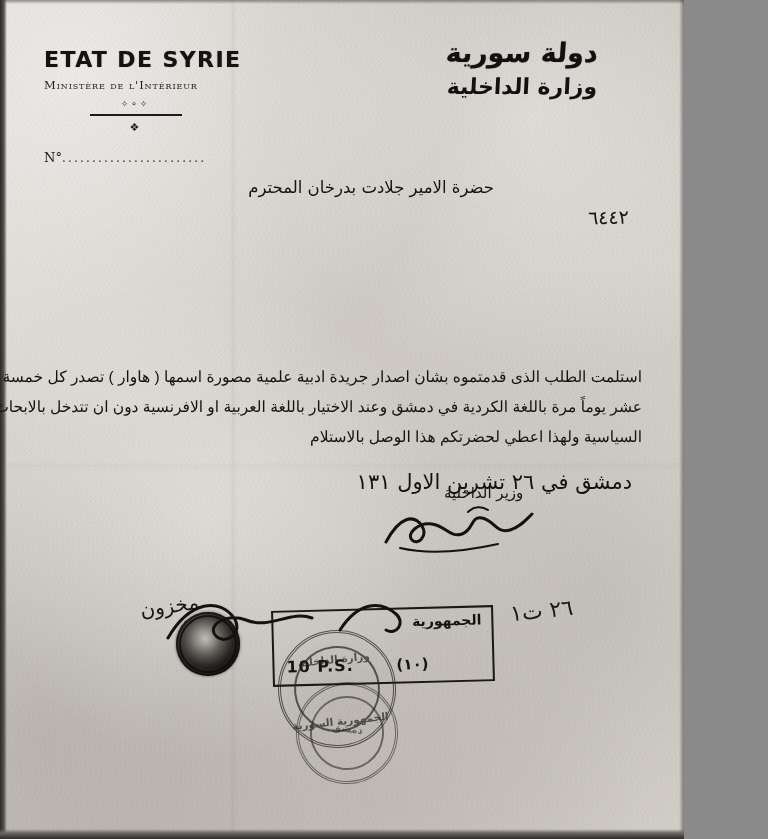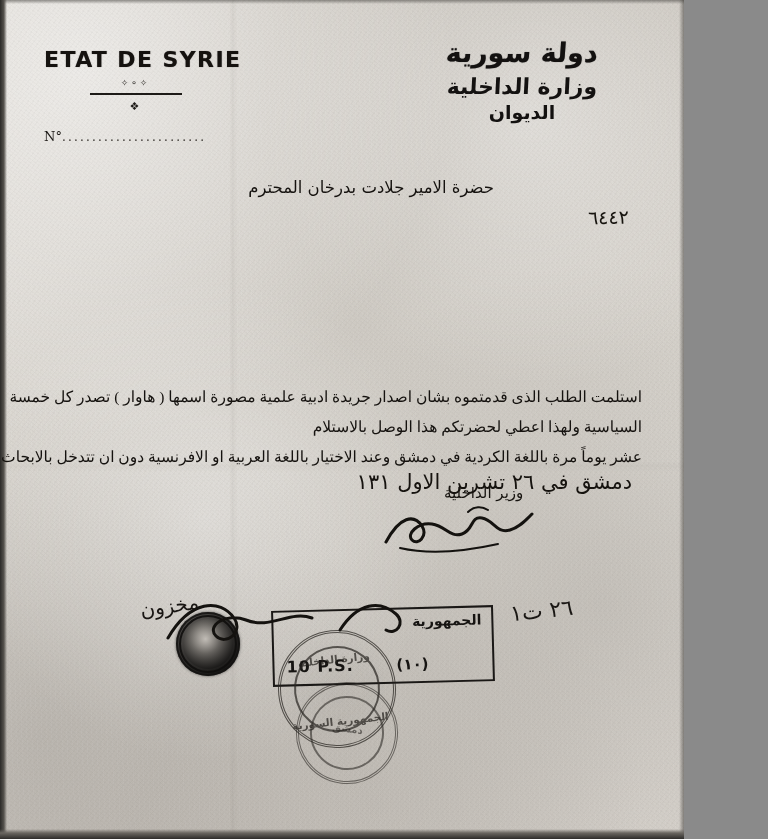--- a/index.html
+++ b/index.html
@@ -209,24 +209,24 @@
     color: #17140f;
     letter-spacing: 2px;
     transform: rotate(-1.2deg);
   }
 
   
   #body-ar {
     position: absolute;
     right: 42px;
     left: 48px;
-    top: 382px;
+    top: 362px;
     direction: rtl;
     text-align: justify;
-    font-family: Liberation Serif, serif;
+    font-family: Liberation Sans, sans-serif;
     font-size: 15.5px;
     line-height: 30px;
     color: #15120f;
     letter-spacing: 0.1px;
   }
   #body-ar .bline { display: block; white-space: nowrap; }
   #body-ar .bline.l2 { letter-spacing: 0.2px; }
 
   
   #datestamp {
@@ -396,41 +396,41 @@
   <div id="paper"></div>
   <div id="grain"></div>
   <div id="creases"></div>
   <div id="edge-top"></div>
   <div id="edge-left"></div>
   <div id="edge-right"></div>
   <div id="edge-bottom"></div>
 
   <div id="letterhead">
     <div id="lh-title">ETAT DE SYRIE</div>
+    <div id="lh-sub">Ministère de l'Intérieur</div>
     <div id="lh-orn">✧⚬✧</div>
     <div id="lh-rule"></div>
     <div id="lh-orn2">❖</div>
     <div id="lh-no">
       <span>N°</span><span class="dots">........................</span>
     </div>
   </div>
 
   <div id="masthead-ar">
     <div id="mast-l1">دولة سورية</div>
     <div id="mast-l2">وزارة الداخلية</div>
-    <div id="mast-l3">الديوان</div>
   </div>
 
   <div id="addressee">حضرة الامير جلادت بدرخان المحترم</div>
   <div id="ref-number">٦٤٤٢</div>
 
   <div id="body-ar">
     <span class="bline l1">استلمت الطلب الذى قدمتموه بشان اصدار جريدة ادبية علمية مصورة اسمها ( هاوار ) تصدر كل خمسة</span>
+    <span class="bline l2">عشر يوماً مرة باللغة الكردية في دمشق وعند الاختيار باللغة العربية او الافرنسية دون ان تتدخل بالابحاث</span>
     <span class="bline l3">السياسية ولهذا اعطي لحضرتكم هذا الوصل بالاستلام</span>
-    <span class="bline l2">عشر يوماً مرة باللغة الكردية في دمشق وعند الاختيار باللغة العربية او الافرنسية دون ان تتدخل بالابحاث</span>
   </div>
 
   <div id="datestamp">دمشق في ٢٦ تشرين الاول ١٣١</div>
   <div id="sig-title">وزير الداخلية</div>
 
   <svg id="signature" viewBox="0 0 180 62" preserveAspectRatio="none">
     <path d="M16,44 C30,18 44,16 52,28 C58,38 48,48 42,42 C36,36 48,24 62,26 C76,28 80,40 92,36 C104,32 100,18 112,20 C124,22 126,36 140,32 C150,29 156,22 162,16" fill="none" stroke="#14120f" stroke-width="3" stroke-linecap="round"></path>
     <path d="M30,50 C56,56 92,54 128,46" fill="none" stroke="#14120f" stroke-width="2" stroke-linecap="round"></path>
     <path d="M98,14 C104,8 112,8 118,12" fill="none" stroke="#14120f" stroke-width="2" stroke-linecap="round"></path>
   </svg>

